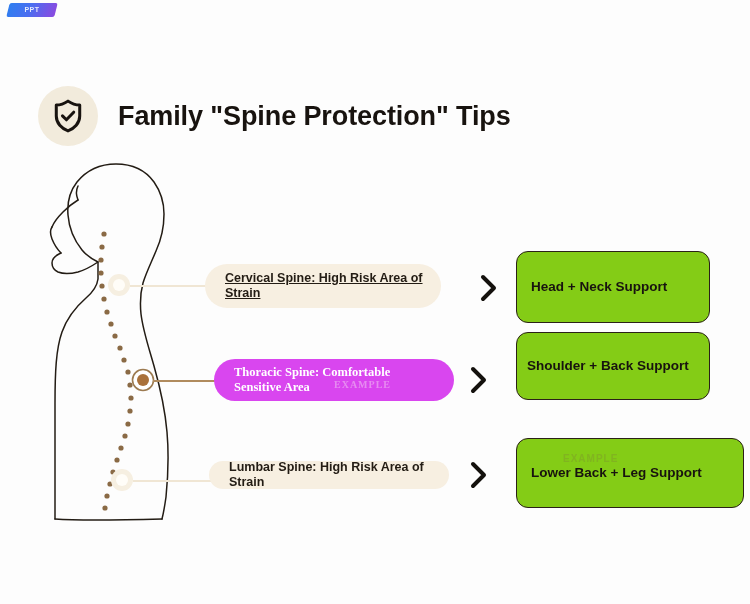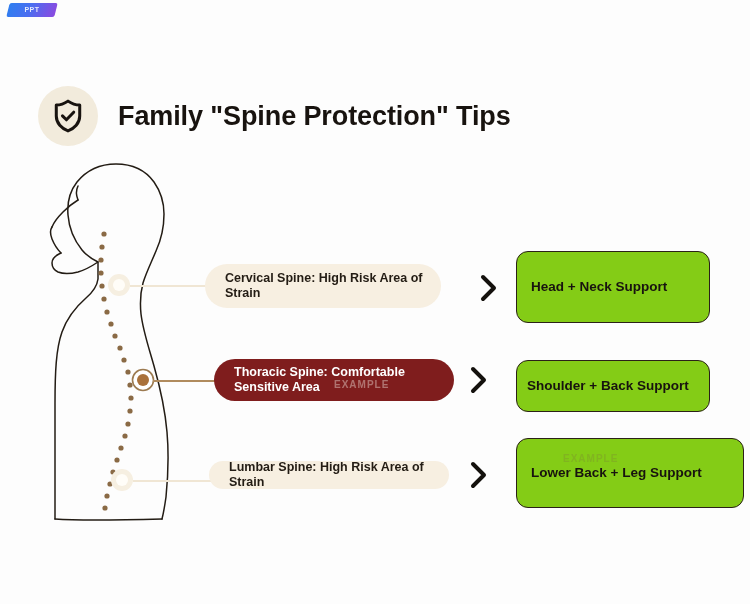--- a/index.html
+++ b/index.html
@@ -102,22 +102,23 @@
     font-weight: bold;
     line-height: 1.22;
     display: flex;
     align-items: center;
   }
   .pill.inactive {
     background: #f7efe1;
     color: #231c14;
   }
   .pill.active {
-    background: #7f1d1d;
+    background: #d946ef;
     color: #ffffff;
+    font-family: Liberation Serif, serif;
   }
   .pill .pill-text { display: block; }
 
   
   .chev {
     position: absolute;
     font-size: 0;
     line-height: 0;
   }
 
@@ -243,21 +244,21 @@
         <circle cx="122" cy="480" r="11" fill="#f6efe1"></circle>
         <circle cx="122" cy="480" r="6" fill="#fffdf8"></circle>
       </g>
     </svg>
   </div>
 
   <div class="connector" style="left:130px; top:285px; width:92px;"></div>
   <div class="connector active" style="left:153px; top:380px; width:82px;"></div>
   <div class="connector" style="left:133px; top:480px; width:92px;"></div>
 
-  <div class="pill inactive" style="left:205px; top:264px; width:236px; height:44px;">
+  <div class="pill inactive" style="left:205px; top:264px; width:236px; height:44px;text-decoration:underline;">
     <span class="pill-text">Cervical Spine: High Risk Area of Strain</span>
   </div>
 
   <div class="pill active" style="left:214px; top:359px; width:240px; height:42px;">
     <span class="pill-text">Thoracic Spine: Comfortable Sensitive Area</span>
     <span class="watermark on-dark" style="left:120px; top:20px;">EXAMPLE</span>
   </div>
 
   <div class="pill inactive" style="left:209px; top:461px; width:240px; height:28px;">
     <span class="pill-text">Lumbar Spine: High Risk Area of Strain</span>
@@ -276,21 +277,21 @@
   <div class="chev" style="left:468px; top:459px;">
     <svg width="22" height="32" viewBox="0 0 22 32" fill="none" stroke="#14110d" stroke-width="4" stroke-linecap="round" stroke-linejoin="round">
       <path d="M5 5 L16 16 L5 27"></path>
     </svg>
   </div>
 
   <div class="card" style="left:516px; top:251px; width:194px; height:72px;">
     <span class="card-text">Head + Neck Support</span>
   </div>
 
-  <div class="card" style="left:516px; top:360px; width:194px; height:52px; padding:4px 10px;">
+  <div class="card" style="left:516px; top:332px; width:194px; height:68px; padding:4px 10px;">
     <span class="card-text" style="white-space:nowrap;">Shoulder + Back Support</span>
   </div>
 
   <div class="card" style="left:516px; top:438px; width:228px; height:70px;">
     <span class="card-text">Lower Back + Leg Support</span>
     <span class="watermark" style="left:46px; top:14px;">EXAMPLE</span>
   </div>
 
 </div>
 

